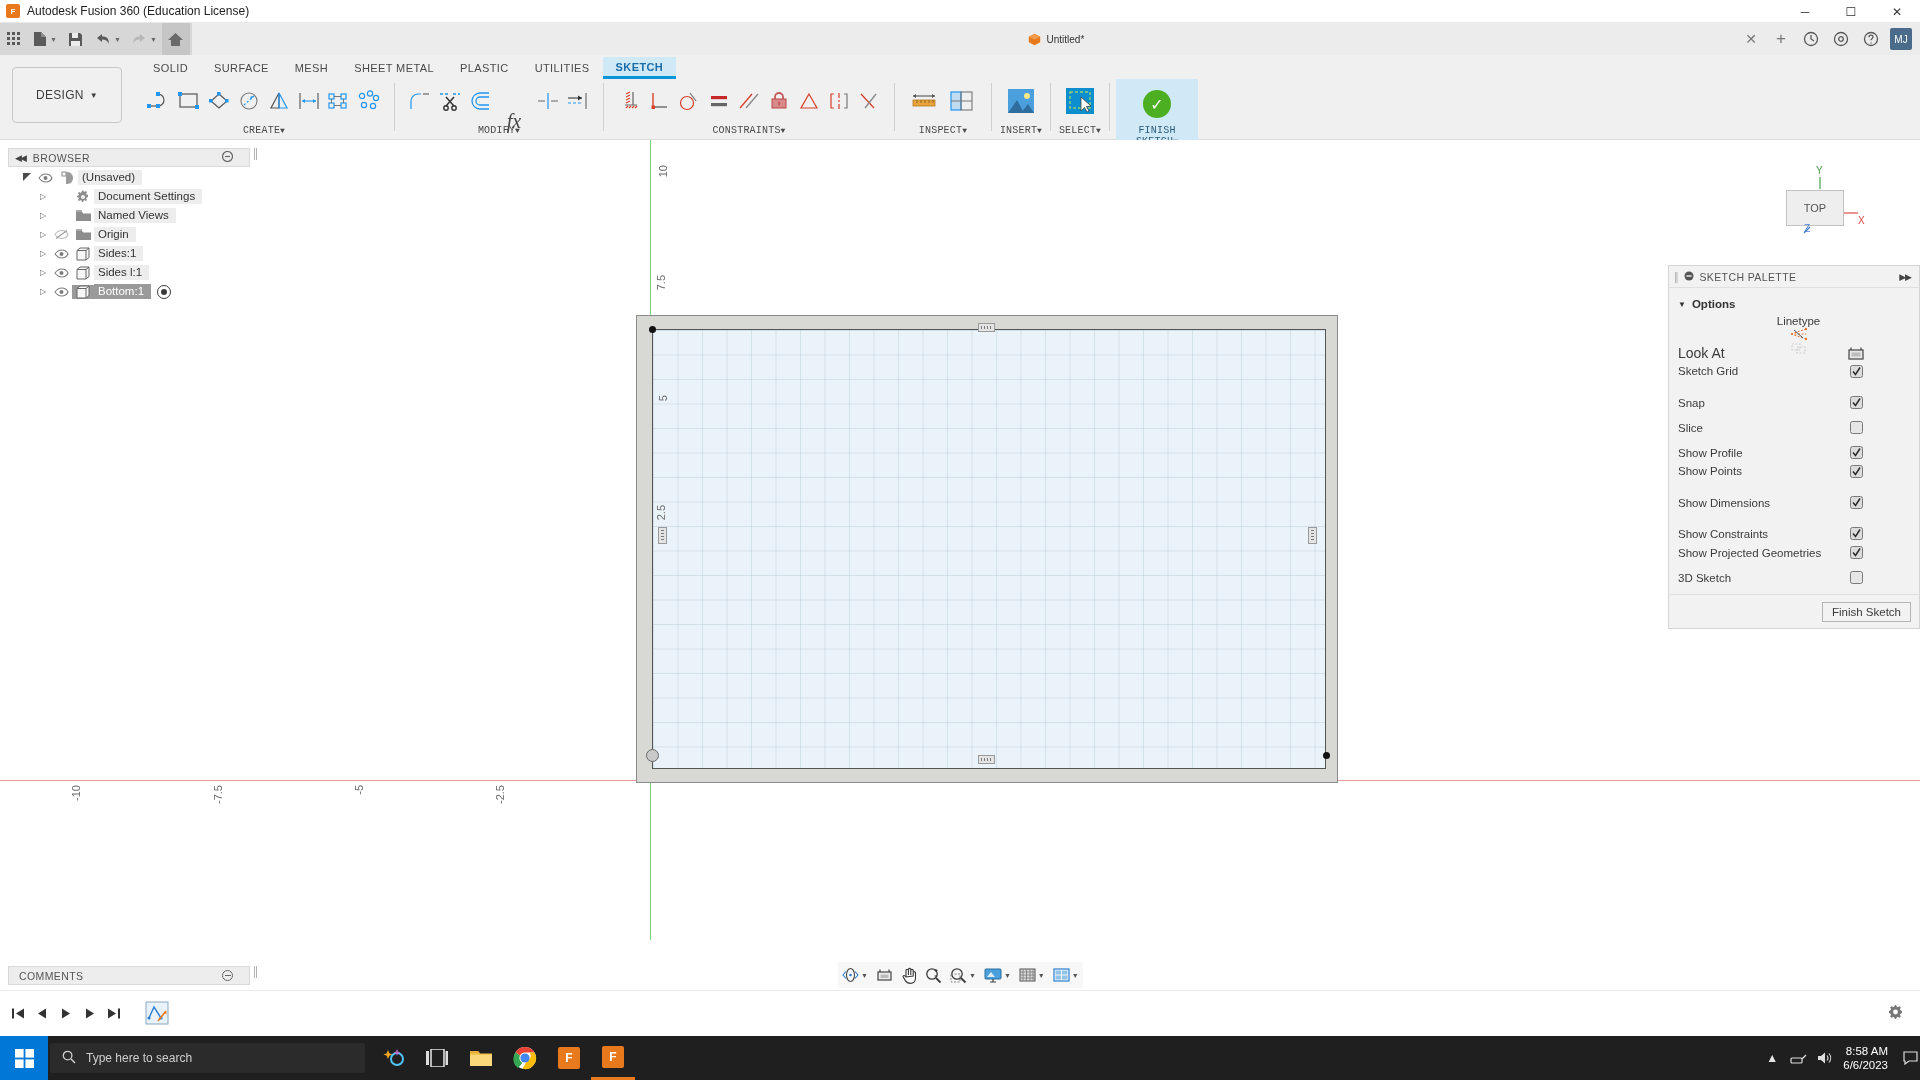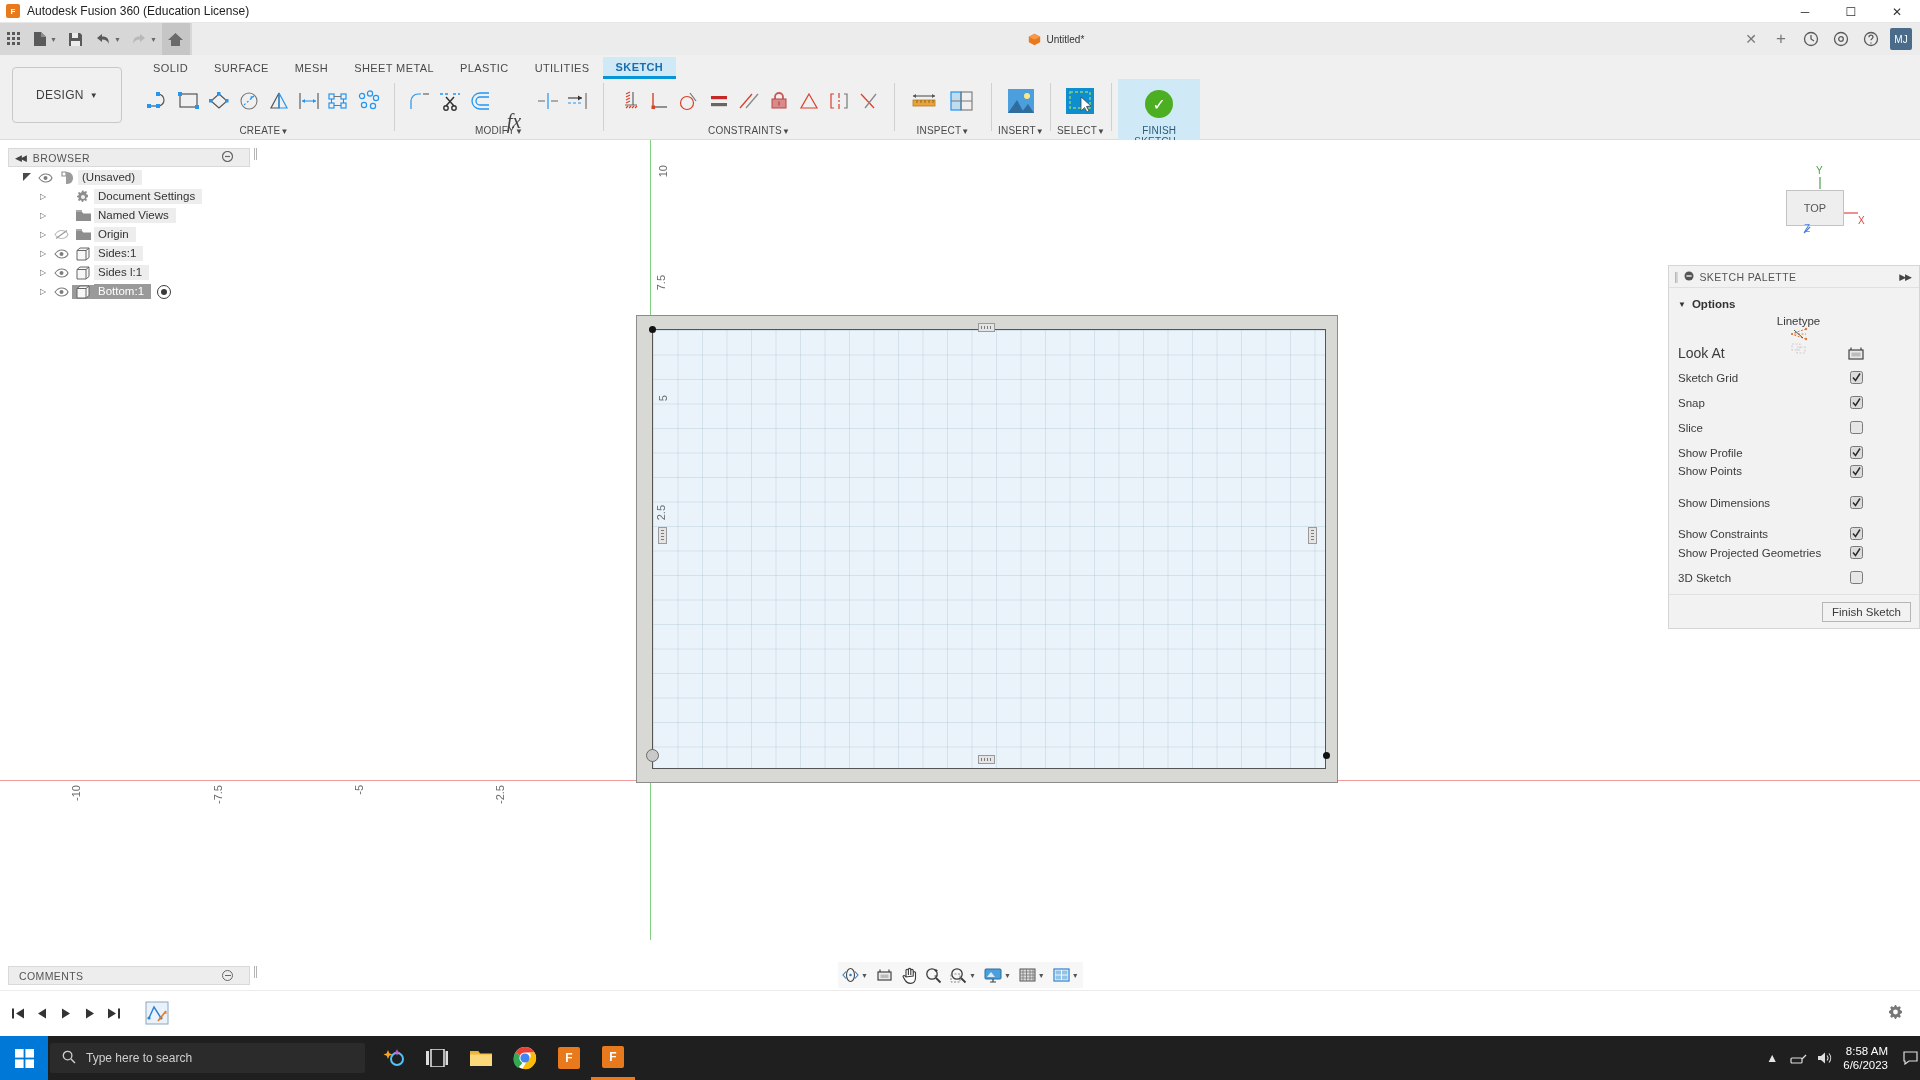--- a/index.html
+++ b/index.html
@@ -78,21 +78,21 @@
     font-size:11px; color:#4a4a4a; letter-spacing:.4px;
   }
   .tab.active {
     background:#cfe9f7; color:#1b6ca8; font-weight:bold;
     border-bottom:3px solid #0696d7;
   }
   .panels { position:absolute; left:140px; top:24px; height:61px; display:flex; }
   .panel { display:flex; flex-direction:column; justify-content:space-between; height:61px; }
   .panel-icons { display:flex; align-items:center; height:44px; padding:0 4px; }
   .panel-label {
-    height:15px; text-align:center; font-size:10px; color:#4a4a4a; letter-spacing:.2px;
+    height:15px; text-align:center; font-size:10px; color:#4a4a4a; letter-spacing:.2px;font-family:Liberation Mono, monospace;
   }
   .sep { width:1px; background:#d0d0d0; margin:4px 6px 8px 6px; height:48px; align-self:flex-start;}
   .ico {
     width:30px; height:38px; display:flex; align-items:center; justify-content:center;
     cursor:default;
   }
   .ico.wide { width:38px; }
   .finishpanel {
     background:#cfe9f7; height:61px; width:82px;
     display:flex; flex-direction:column; align-items:center;
@@ -840,21 +840,21 @@
         <span style="width:42px;display:flex;justify-content:center;">
           <svg width="18" height="16" viewBox="0 0 18 16">
               <rect x="2" y="5" width="14" height="9" fill="#e8e8e8" stroke="#444" stroke-width="1.2"></rect>
               <rect x="4.5" y="7.5" width="9" height="4" fill="#bcbcbc"></rect>
               <path d="M4 5V2.5M14 5V2.5" stroke="#444" stroke-width="1.2"></path>
             </svg>
         </span>
         <span style="width:42px;"></span>
       </div>
 
-      <div style="display:flex;align-items:center;height:25px;padding-left:9px;">
+      <div style="display:flex;height:25px;padding-left:9px;">
         <span style="flex:1;font-size:11.5px;color:#3b3b3b;">Sketch Grid</span>
         <span style="width:42px;display:flex;justify-content:center;">
           <svg width="13" height="13" viewBox="0 0 13 13">
               <rect x=".5" y=".5" width="12" height="12" rx="2" fill="#dcdcdc" stroke="#7a7a7a"></rect>
               <path d="M3 6.5 L5.5 9.5 L10 2.5" fill="none" stroke="#2b2b2b" stroke-width="1.5"></path>
             </svg>
         </span>
         <span style="width:42px;"></span>
       </div>
 

